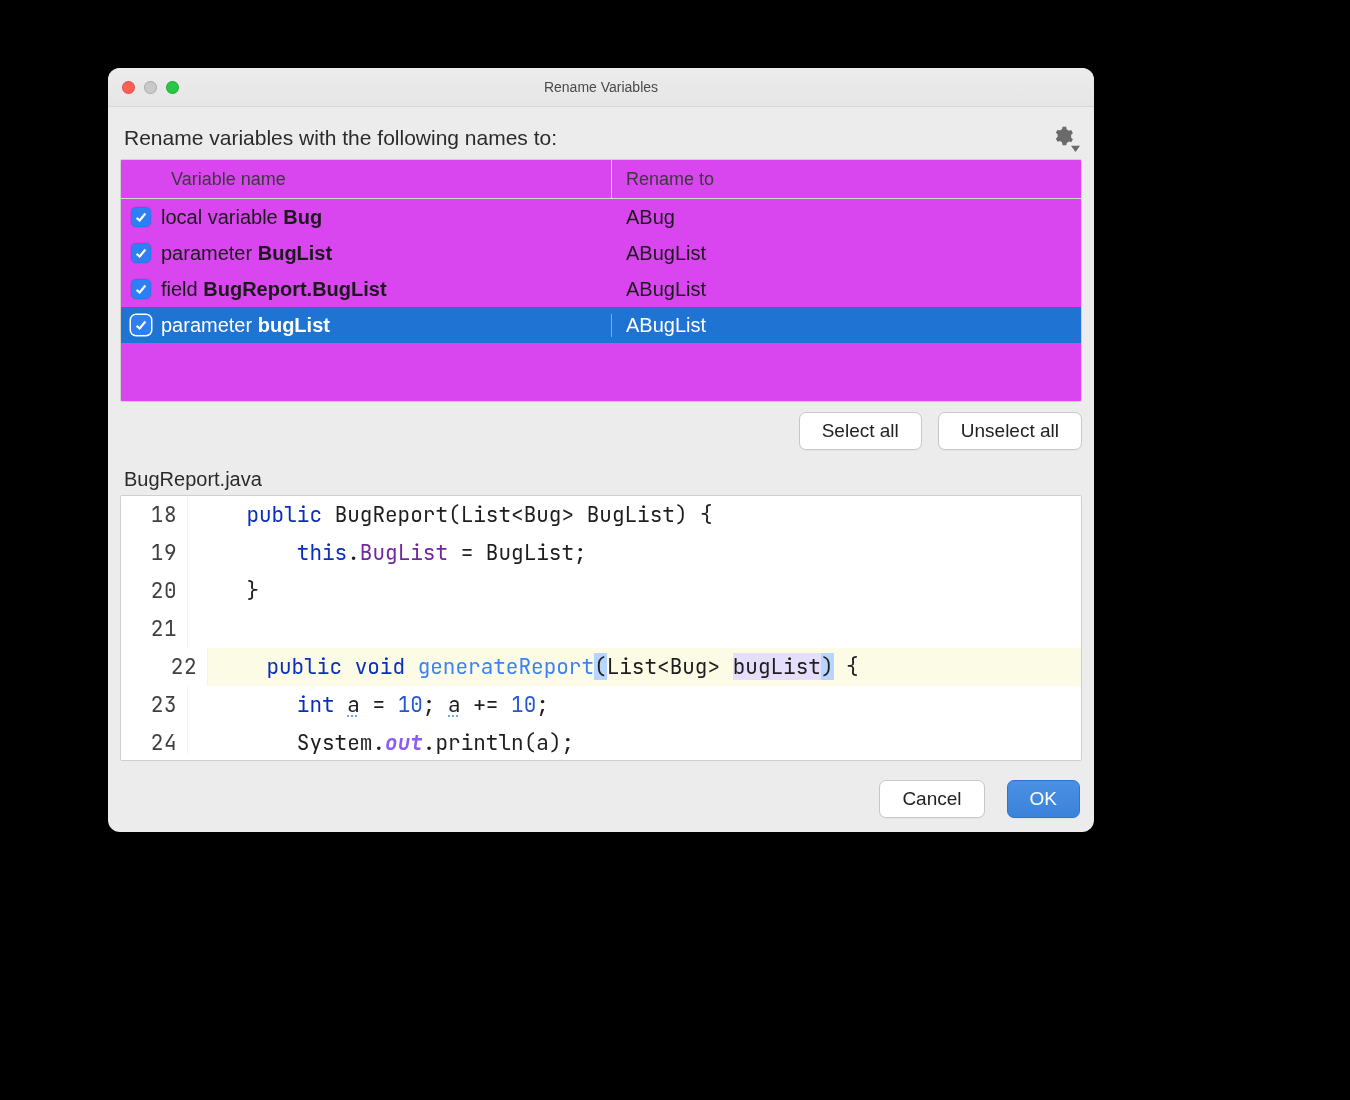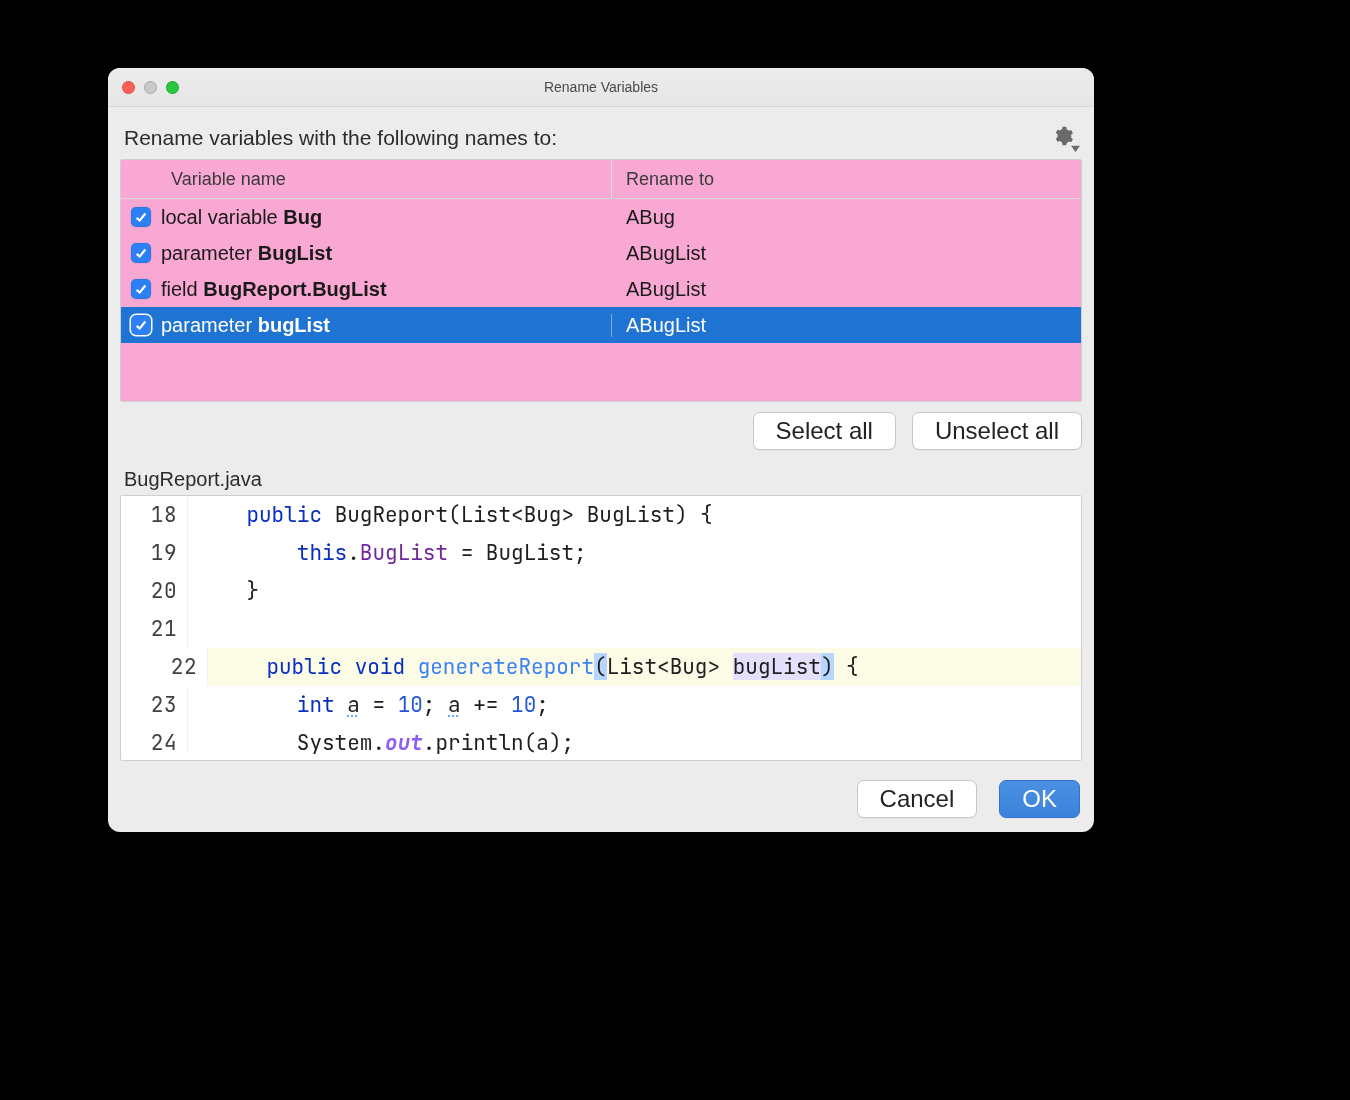--- a/index.html
+++ b/index.html
@@ -38,21 +38,21 @@
   .headline-row {
     display: flex; align-items: center; justify-content: space-between;
     margin: 6px 4px 8px 4px;
   }
   .headline { font-size: 21px; color: #2b2b2b; }
   .gear { width: 22px; height: 22px; fill: #6a6a6a; }
   .gear-wrap { position: relative; width: 26px; height: 26px; }
   .gear-wrap svg.drop { position: absolute; right: -2px; bottom: -2px; width: 9px; height: 9px; fill: #6a6a6a; }
 
   .table {
-    background: #f9a8d4;
+    background: #d946ef;
     border: 1px solid #cfcfcf;
     border-radius: 2px;
   }
   .thead, .trow {
     display: grid;
     grid-template-columns: 40px 450px 1fr;
     align-items: center;
   }
   .thead {
     height: 38px;
@@ -73,21 +73,21 @@
     box-shadow: inset 0 0 0 1px rgba(0,0,0,0.05), 0 0 0 1px rgba(0,0,0,0.05);
   }
   .checkbox svg { width: 14px; height: 14px; stroke: #fff; stroke-width: 2.5; fill: none; }
   .trow.sel .checkbox { box-shadow: 0 0 0 1.5px #fff; }
   .kind { }
   .bold { font-weight: 700; }
   .table-spacer { height: 58px; }
 
   .btnrow { display: flex; justify-content: flex-end; gap: 16px; margin: 10px 0 18px 0; }
   .btn {
-    height: 36px; padding: 0 22px; font-size: 24px;
+    height: 36px; padding: 0 22px; font-size: 19px;
     background: #fff; border: 1px solid #c7c7c7; border-radius: 7px;
     display: inline-flex; align-items: center; color: #222;
     box-shadow: 0 1px 1px rgba(0,0,0,0.03);
     cursor: default;
   }
   .btn.primary {
     background: linear-gradient(#4a90e2,#3b82dc);
     color: #fff; border: 1px solid #2f72cf;
   }
 

